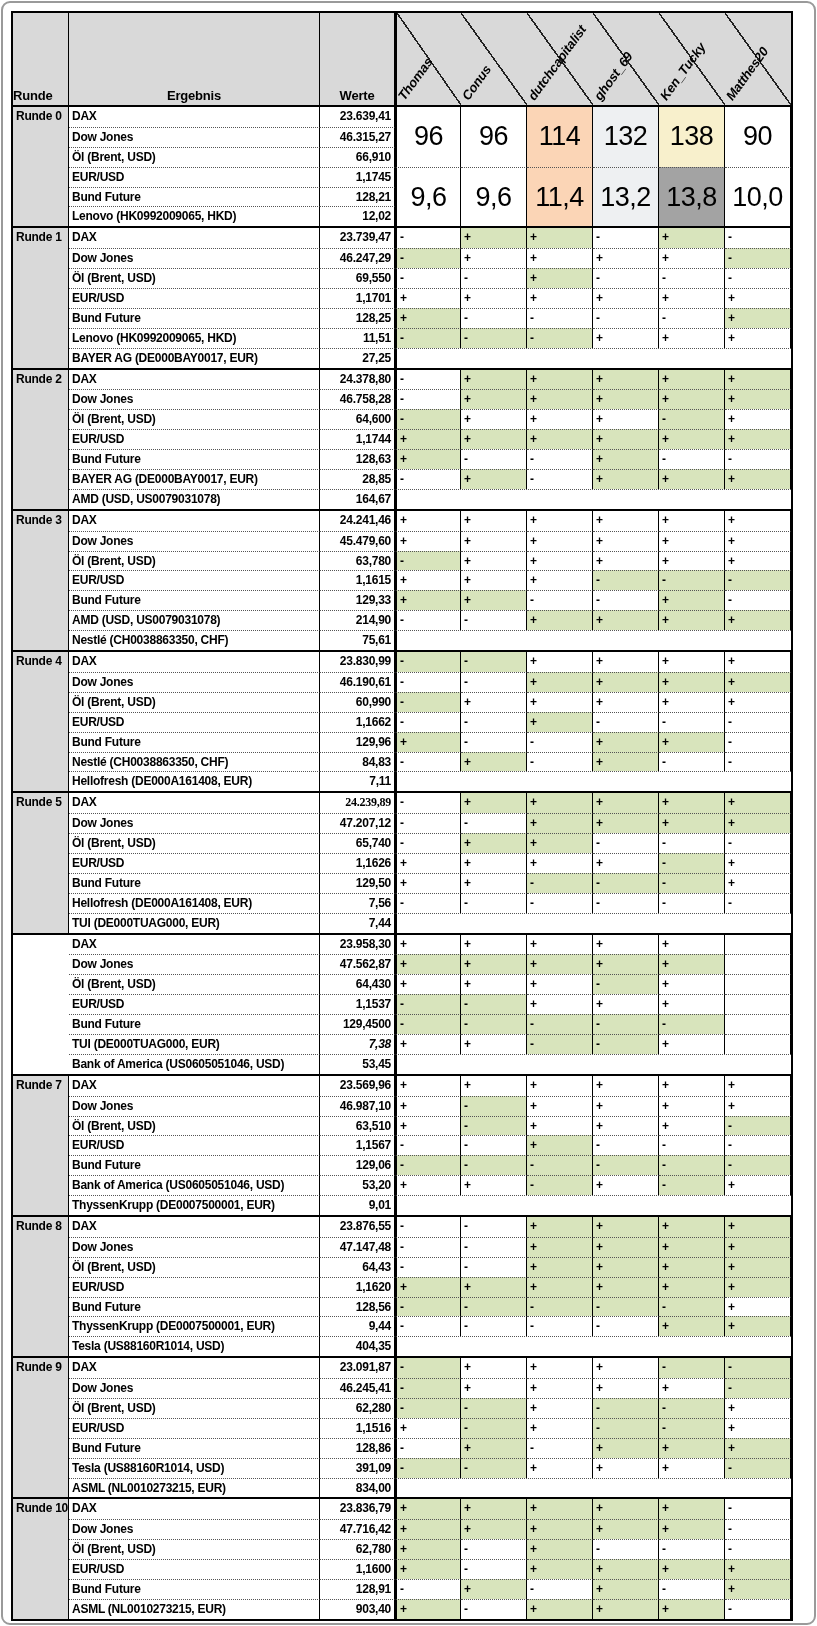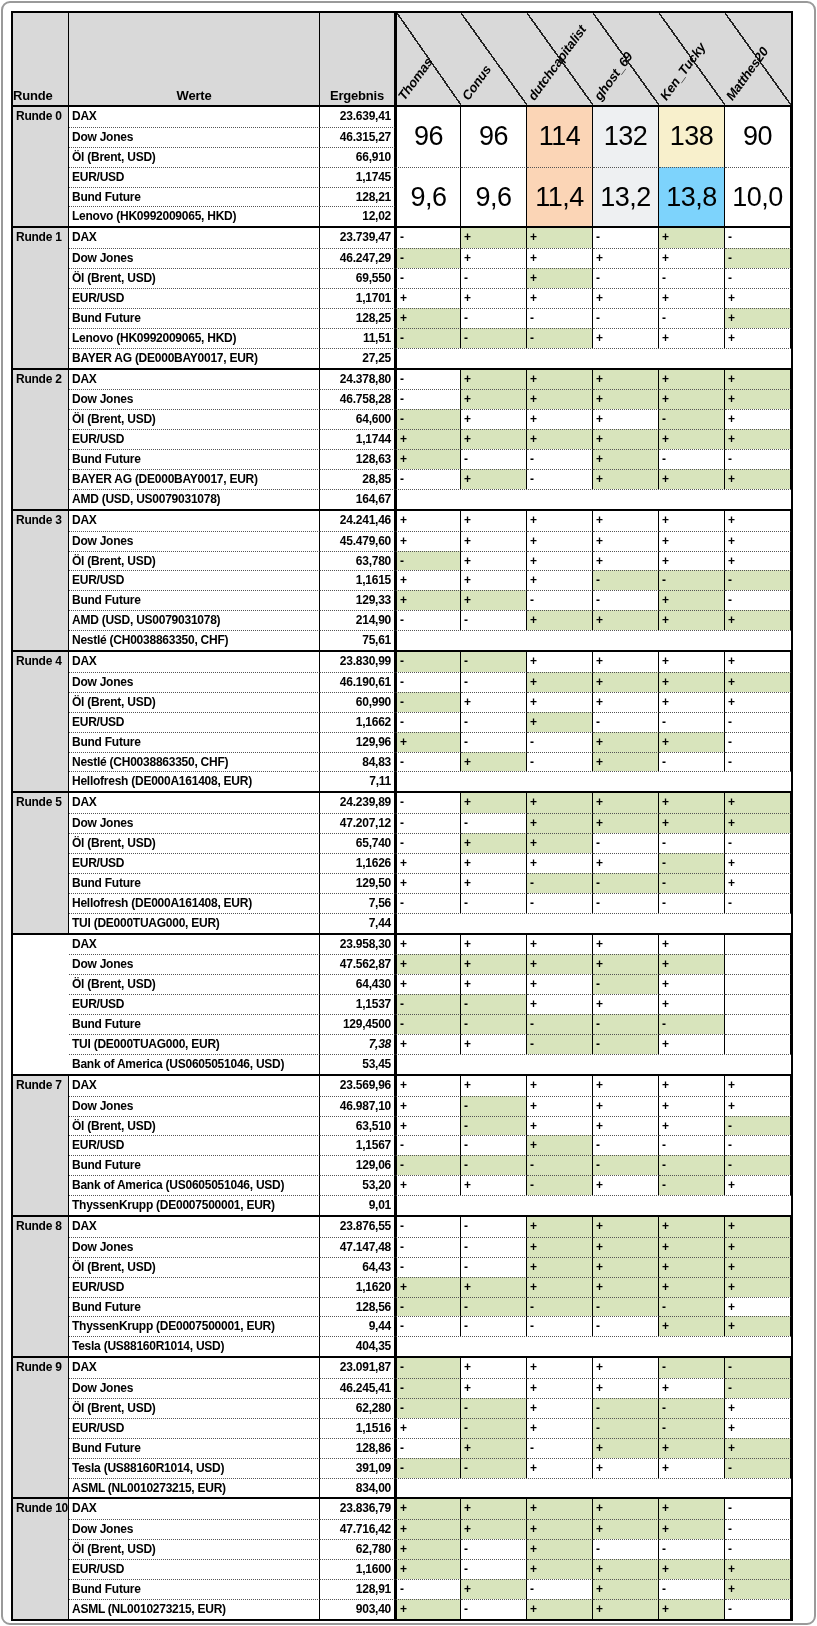--- a/index.html
+++ b/index.html
@@ -84,22 +84,22 @@
     overflow: hidden;
   }
 </style>
 </head>
 <body>
 
 <div class="frame">
   <div class="sheet">
     <div class="hdr">
       <div class="hc h-runde">Runde</div>
+      <div class="hc h-erg">Ergebnis</div>
       <div class="hc h-werte">Werte</div>
-      <div class="hc h-erg">Ergebnis</div>
 
     <div class="hp first">
           <span>Thomas</span>
         </div>
         <div class="hp">
           <span>Conus</span>
         </div>
         <div class="hp">
           <span>dutchcapitalist</span>
         </div>
@@ -131,21 +131,21 @@
           <div class="score thickl" style="grid-area: 1 / 4 / span 3; background: rgb(255, 255, 255);">96</div>
           <div class="score" style="grid-area: 1 / 5 / span 3; background: rgb(255, 255, 255);">96</div>
           <div class="score" style="grid-area: 1 / 6 / span 3; background: rgb(251, 213, 182);">114</div>
           <div class="score" style="grid-area: 1 / 7 / span 3; background: rgb(238, 240, 242);">132</div>
           <div class="score" style="grid-area: 1 / 8 / span 3; background: rgb(248, 240, 204);">138</div>
           <div class="score" style="grid-area: 1 / 9 / span 3; background: rgb(255, 255, 255);">90</div>
           <div class="score dt thickl" style="grid-area: 4 / 4 / span 3; background: rgb(255, 255, 255);">9,6</div>
           <div class="score dt" style="grid-area: 4 / 5 / span 3; background: rgb(255, 255, 255);">9,6</div>
           <div class="score dt" style="grid-area: 4 / 6 / span 3; background: rgb(251, 213, 182);">11,4</div>
           <div class="score dt" style="grid-area: 4 / 7 / span 3; background: rgb(238, 240, 242);">13,2</div>
-          <div class="score dt" style="grid-area: 4 / 8 / span 3; background: #7dd3fc;">13,8</div>
+          <div class="score dt" style="grid-area: 4 / 8 / span 3; background: #a3a3a3;">13,8</div>
           <div class="score dt" style="grid-area: 4 / 9 / span 3; background: rgb(255, 255, 255);">10,0</div>
         </div>
         <div class="block">
           <div class="cell rlabel" style="grid-area: 1 / 1 / span 7;">Runde 1</div>
           <div class="cell werte" style="grid-area: 1 / 2;">DAX</div>
           <div class="cell erg" style="grid-area: 1 / 3;">23.739,47</div>
           <div class="cell sign thickl" style="grid-area: 1 / 4;">-</div>
           <div class="cell sign g" style="grid-area: 1 / 5;">+</div>
           <div class="cell sign g" style="grid-area: 1 / 6;">+</div>
           <div class="cell sign" style="grid-area: 1 / 7;">-</div>
@@ -353,21 +353,21 @@
           <div class="cell sign g dt" style="grid-area: 6 / 7;">+</div>
           <div class="cell sign dt" style="grid-area: 6 / 8;">-</div>
           <div class="cell sign dt" style="grid-area: 6 / 9;">-</div>
           <div class="cell werte dt" style="grid-area: 7 / 2;">Hellofresh (DE000A161408, EUR)</div>
           <div class="cell erg dt" style="grid-area: 7 / 3;">7,11</div>
           <div class="cell blank thickl dt" style="grid-area: 7 / 4 / auto / 10;"></div>
         </div>
         <div class="block">
           <div class="cell rlabel" style="grid-area: 1 / 1 / span 7;">Runde 5</div>
           <div class="cell werte" style="grid-area: 1 / 2;">DAX</div>
-          <div class="cell erg" style="grid-area: 1 / 3;">24.239,89</div>
+          <div class="cell erg" style="grid-area: 1 / 3; font-family: Liberation Serif, serif;">24.239,89</div>
           <div class="cell sign thickl" style="grid-area: 1 / 4;">-</div>
           <div class="cell sign g" style="grid-area: 1 / 5;">+</div>
           <div class="cell sign g" style="grid-area: 1 / 6;">+</div>
           <div class="cell sign g" style="grid-area: 1 / 7;">+</div>
           <div class="cell sign g" style="grid-area: 1 / 8;">+</div>
           <div class="cell sign g" style="grid-area: 1 / 9;">+</div>
           <div class="cell werte dt" style="grid-area: 2 / 2;">Dow Jones</div>
           <div class="cell erg dt" style="grid-area: 2 / 3;">47.207,12</div>
           <div class="cell sign thickl dt" style="grid-area: 2 / 4;">-</div>
           <div class="cell sign dt" style="grid-area: 2 / 5;">-</div>

